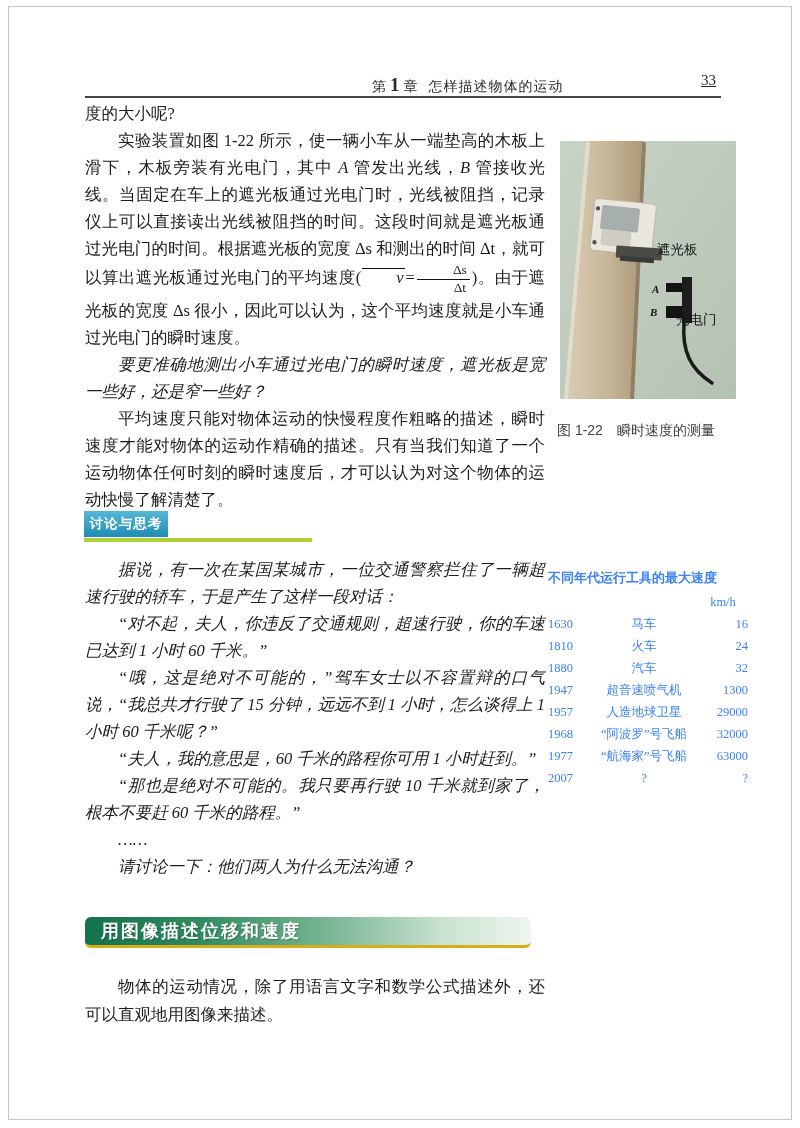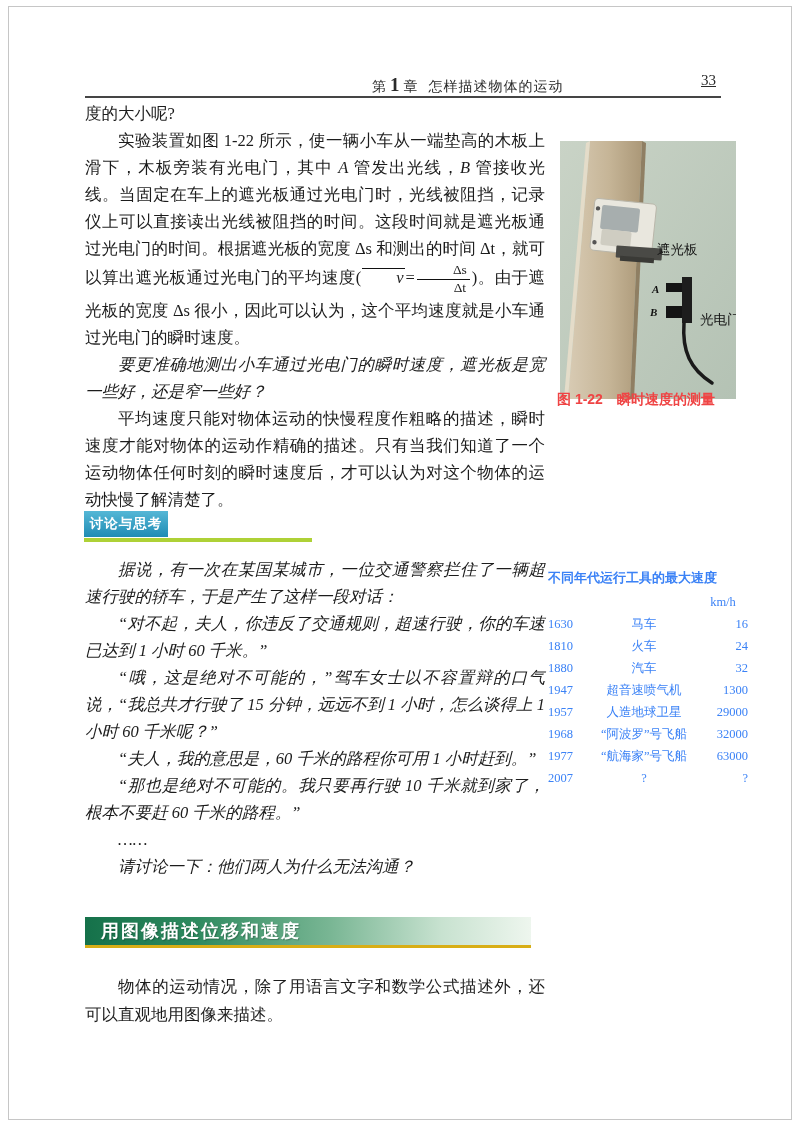--- a/index.html
+++ b/index.html
@@ -38,38 +38,38 @@
     font-family:"Liberation Sans","DejaVu Sans",sans-serif; font-weight:bold; font-size:13.5px;
     display:flex; align-items:center; justify-content:center; letter-spacing:1px; }
   .disc-underline { position:absolute; left:84px; top:538px; width:228px; height:4px; background:#aed136; }
   .disc-col { position:absolute; left:85px; top:556px; width:460px; font-size:16.5px; line-height:27px; text-align:justify; }
   .disc-col p { text-indent:2em; }
 
   
   .figure-photo { position:absolute; left:560px; top:141px; width:176px; height:258px; overflow:hidden; }
   .photo-label { position:absolute; color:#111; font-family:"Liberation Sans","DejaVu Sans",sans-serif; font-size:13.5px; white-space:nowrap; }
   .photo-label.serif-it { font-family:"Liberation Serif",serif; font-style:italic; font-size:11px; font-weight:bold; }
-  .figure-caption { position:absolute; left:557px; top:391px; font-family:"Liberation Sans","DejaVu Sans",sans-serif; font-weight:bold; font-size:14px; color:#ef4444; white-space:nowrap; }
+  .figure-caption { position:absolute; left:557px; top:422px; font-family:"Liberation Sans","DejaVu Sans",sans-serif; font-weight:normal; font-size:14px; color:#404040; white-space:nowrap; }
 
   
   .speed-table { position:absolute; left:548px; top:567px; width:200px; color:#3b82f6; font-size:12.5px; line-height:22px; }
   .speed-table .t-title { font-weight:bold; font-size:13px; white-space:nowrap; margin-bottom:2px; }
   .t-row { display:flex; }
   .t-row .c1 { width:42px; text-align:left; }
   .t-row .c2 { flex:1; text-align:center; }
   .t-row .c3 { width:50px; text-align:right; }
   .t-head .c1, .t-head .c2, .t-head .c3 { }
   .t-unit { text-align:right; }
   .t-unit .c3u { display:inline-block; width:50px; text-align:center; }
 
   
   .section-banner { position:absolute; left:85px; top:917px; width:446px; height:31px;
     background:linear-gradient(90deg,#15714a 0%,#2e8a5f 25%,#79b694 55%,#c8e2d0 80%,#eef6ee 100%);
     border-bottom:3px solid #d8ae16;
-    display:flex; align-items:center; }
+    display:flex; align-items:center;border-radius:6px; }
   .section-banner .banner-text { color:#fff; font-family:"Liberation Sans","DejaVu Sans",sans-serif; font-weight:bold; font-size:18px; letter-spacing:2px; padding-left:16px; text-shadow:1px 1px 1px rgba(0,0,0,0.25); }
 
   .closing-col { position:absolute; left:85px; top:973px; width:460px; font-size:16.5px; line-height:28px; text-align:justify; }
   .closing-col p { text-indent:2em; }
 </style>
 </head>
 <body>
 
 <div class="page">
   <div class="page-frame"></div>
@@ -122,21 +122,21 @@
 
       <rect x="106" y="142" width="26" height="9" fill="#141414"></rect>
       <rect x="106" y="165" width="26" height="12" fill="#141414"></rect>
       <rect x="122" y="136" width="10" height="46" fill="#1d1d1d"></rect>
 
       <path d="M124 182 C 122 210, 130 228, 152 242" stroke="#1a1a1a" stroke-width="3.5" fill="none" stroke-linecap="round"></path>
     </svg>
     <span class="photo-label" style="left:97px; top:100px;">遮光板</span>
     <span class="photo-label serif-it" style="left:92px; top:142px;">A</span>
     <span class="photo-label serif-it" style="left:90px; top:165px;">B</span>
-    <span class="photo-label" style="left:140px; top:170px;">光电门</span>
+    <span class="photo-label" style="left:116px; top:170px;">光电门</span>
   </div>
   <div class="figure-caption">图 1-22　瞬时速度的测量</div>
 
   <div class="disc-label">讨论与思考</div>
   <div class="disc-underline"></div>
   <div class="disc-col kai">
     <p>据说，有一次在某国某城市，一位交通警察拦住了一辆超速行驶的轿车，于是产生了这样一段对话：</p>
     <p>“对不起，夫人，你违反了交通规则，超速行驶，你的车速已达到 1 小时 60 千米。”</p>
     <p>“哦，这是绝对不可能的，”驾车女士以不容置辩的口气说，“我总共才行驶了 15 分钟，远远不到 1 小时，怎么谈得上 1 小时 60 千米呢？”</p>
     <p>“夫人，我的意思是，60 千米的路程你可用 1 小时赶到。”</p>

